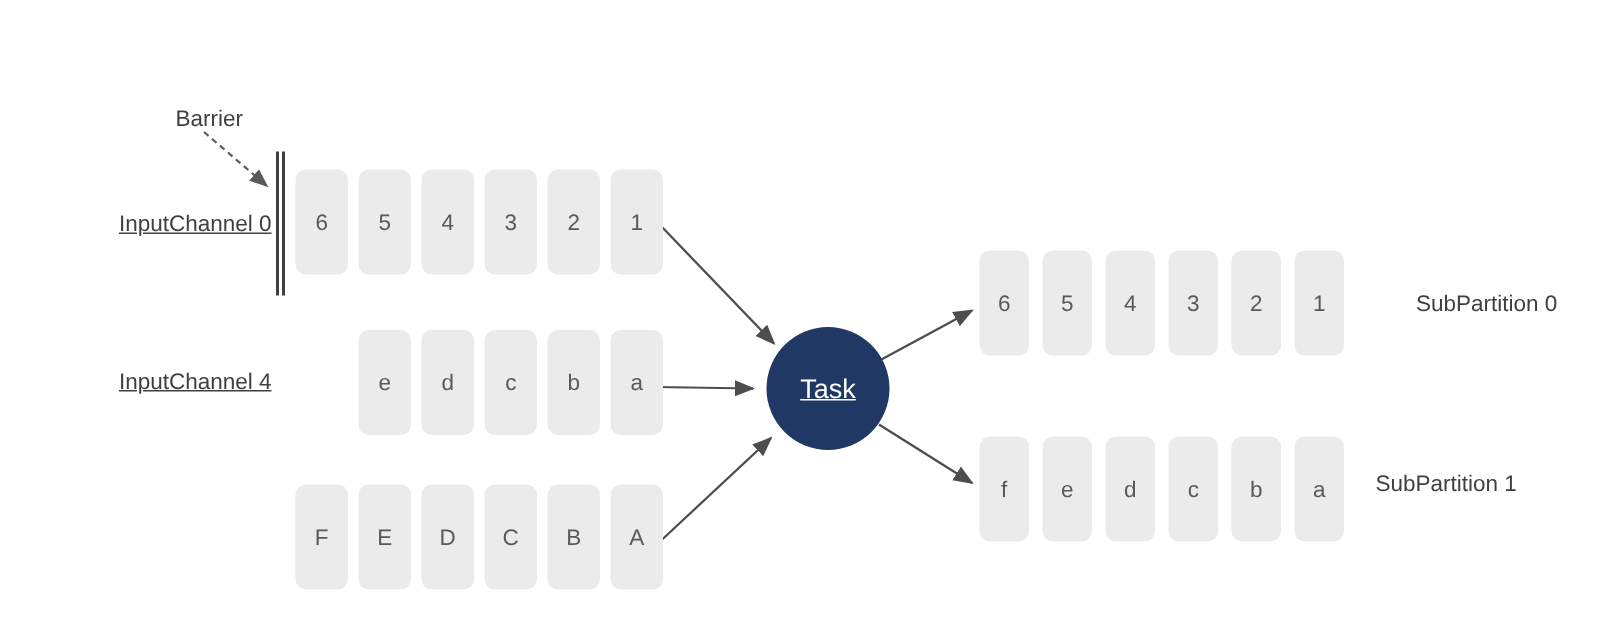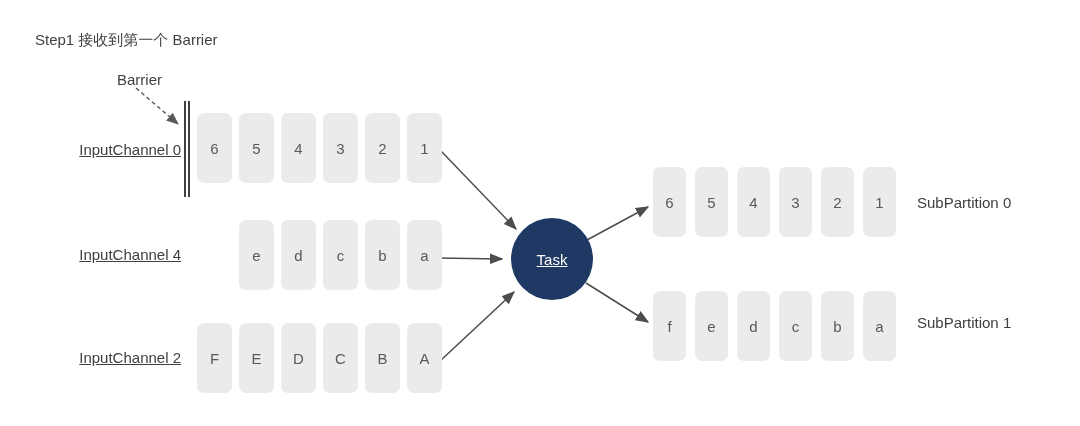--- a/index.html
+++ b/index.html
@@ -21,21 +21,21 @@
     color: var(--label-text, #404040);
     white-space: nowrap;
   }
   .step-title { left: 35px; top: 31px; }
   .barrier-label { left: 117px; top: 71px; }
   .chan-label { left: 40px; width: 141px; text-align: right; text-decoration: underline; }
   .chan-label.r0 { top: 141px; }
   .chan-label.r1 { top: 246px; }
   .chan-label.r2 { top: 349px; }
   .sp-label { left: 917px; }
-  .sp-label.r0 { top: 194px; }
+  .sp-label.r0 { top: 194px; margin-left: 27px; }
   .sp-label.r1 { top: 314px; }
 
   .cells {
     position: absolute;
     display: flex;
     gap: 7px;
   }
   .cells.right { gap: 9px; }
   .cell {
     width: 35px;
@@ -73,21 +73,21 @@
     width: 82px;
     height: 82px;
     border-radius: 50%;
     background: var(--task-bg, #1f3864);
     display: flex;
     align-items: center;
     justify-content: center;
   }
   .task-node span {
     color: var(--task-text, #ffffff);
-    font-size: 15px;
+    font-size: 18px;
     text-decoration: underline;
   }
 
   svg.arrow-layer {
     position: absolute;
     left: 0;
     top: 0;
     pointer-events: none;
   }
 </style>
@@ -109,28 +109,26 @@
     <line x1="136" y1="88" x2="178" y2="124" stroke="#595959" stroke-width="1.4" stroke-dasharray="4 3" marker-end="url(#ahd)"></line>
 
     <line x1="441" y1="151" x2="516" y2="229" stroke="#4d4d4d" stroke-width="1.5" marker-end="url(#ah)"></line>
     <line x1="437" y1="258" x2="502" y2="259" stroke="#4d4d4d" stroke-width="1.5" marker-end="url(#ah)"></line>
     <line x1="440" y1="361" x2="514" y2="292" stroke="#4d4d4d" stroke-width="1.5" marker-end="url(#ah)"></line>
 
     <line x1="587" y1="240" x2="648" y2="207" stroke="#4d4d4d" stroke-width="1.5" marker-end="url(#ah)"></line>
     <line x1="586" y1="283" x2="648" y2="322" stroke="#4d4d4d" stroke-width="1.5" marker-end="url(#ah)"></line>
   </svg>
 
-  <div class="txt step-title">Step1 接收到第一个 Barrier</div>
   <div class="txt barrier-label">Barrier</div>
 
   <div class="barrier-line"></div>
 
   <div class="txt chan-label r0">InputChannel 0</div>
   <div class="txt chan-label r1">InputChannel 4</div>
-  <div class="txt chan-label r2">InputChannel 2</div>
 
   <div class="cells chan0">
       <div class="cell">6</div>
       <div class="cell">5</div>
       <div class="cell">4</div>
       <div class="cell">3</div>
       <div class="cell">2</div>
       <div class="cell">1</div>
     </div>
   <div class="cells chan1">

